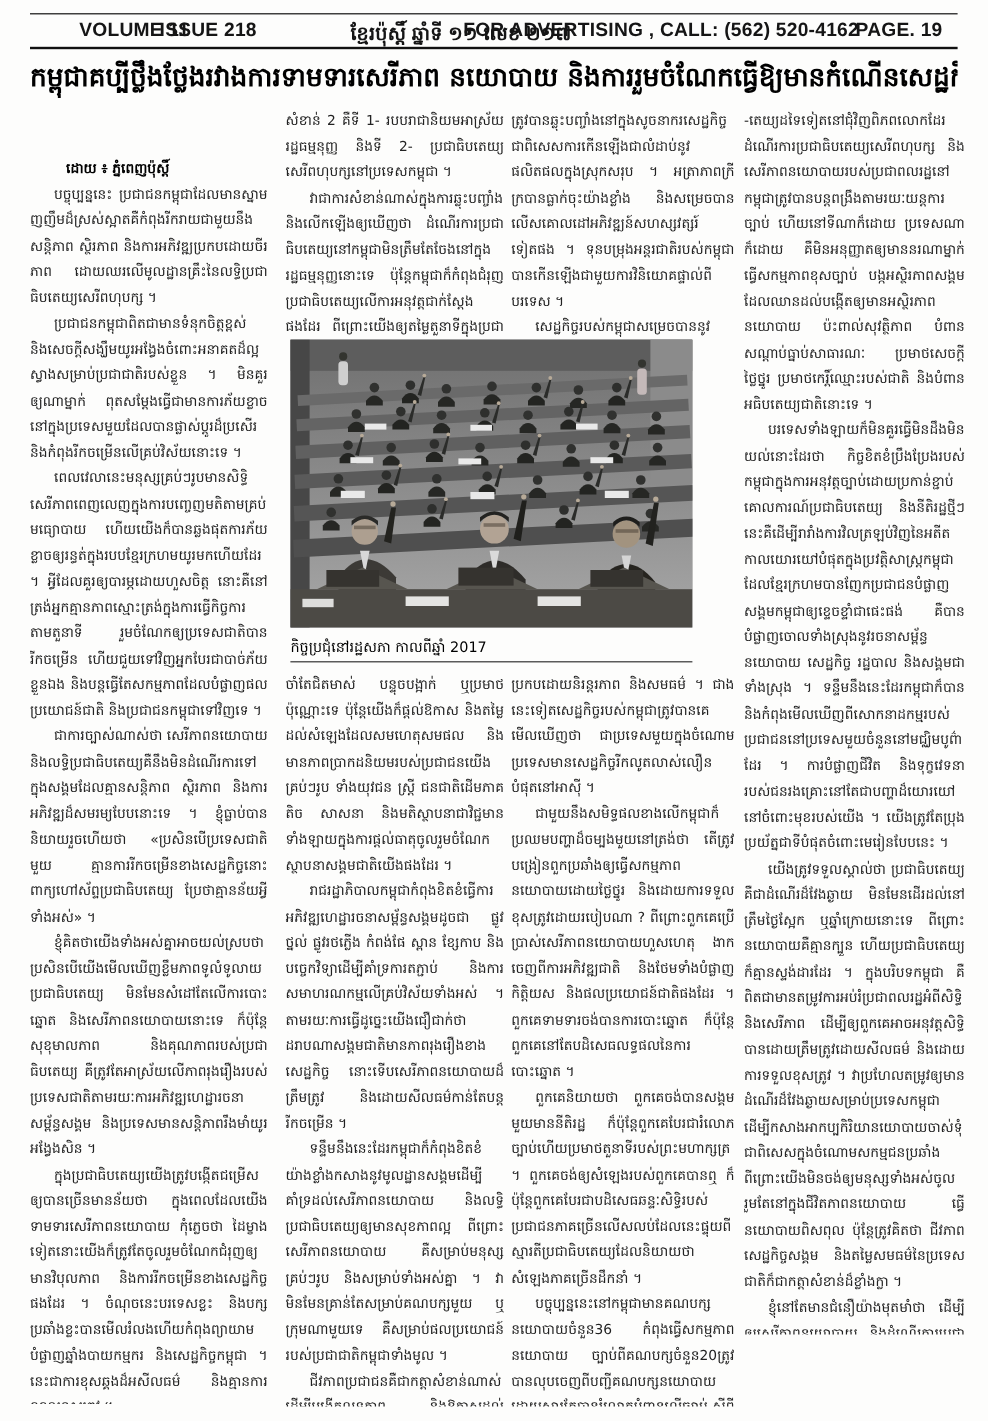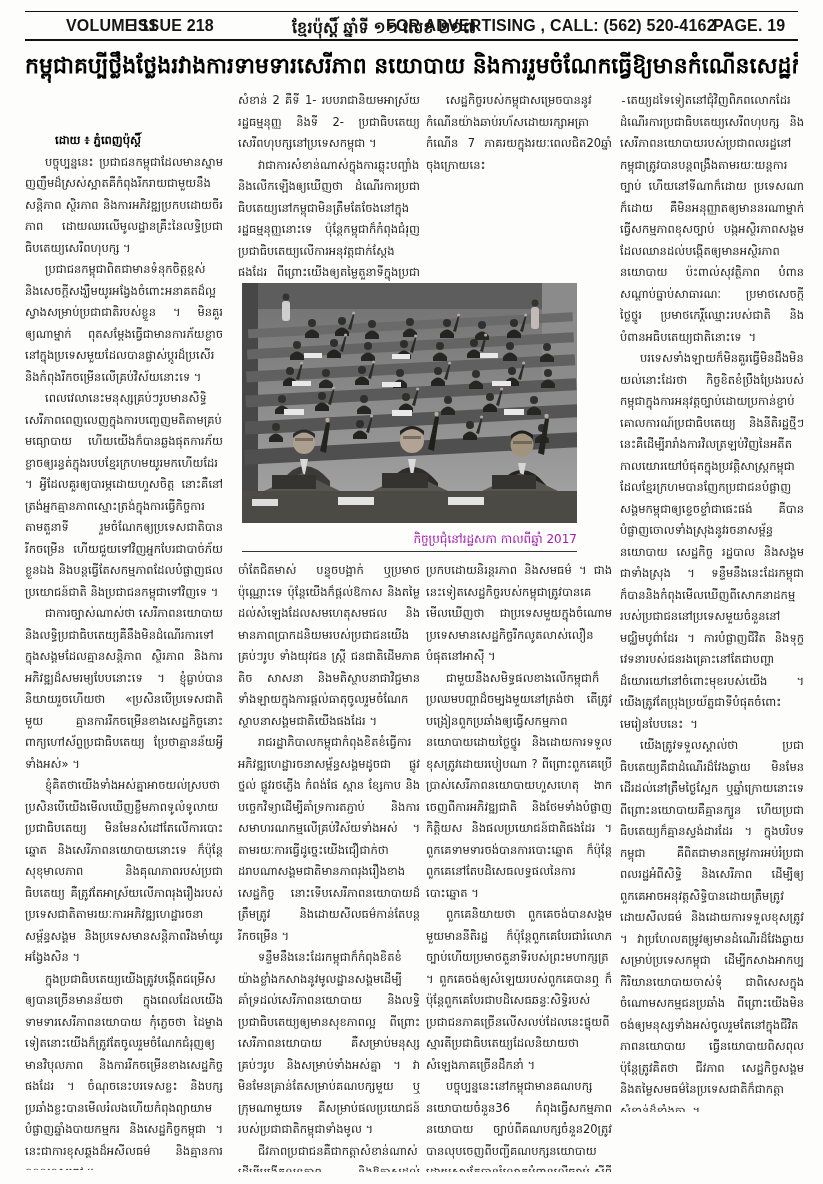--- a/index.html
+++ b/index.html
@@ -34,28 +34,28 @@
     position:absolute;overflow:hidden;
     font-size:11.5px;line-height:21.5px;text-align:justify;color:#222;
   }
   .col p{margin:0;text-indent:20px;}
   .col p.cont{text-indent:0;}
   #col1{left:25px;top:90px;width:198px;height:1080px;}
   #col2-top{left:238px;top:90px;width:182px;height:193px;}
   #col3-top{left:426px;top:90px;width:186px;height:193px;}
   #col2-bot{left:238px;top:560px;width:182px;height:612px;}
   #col3-bot{left:426px;top:560px;width:186px;height:612px;}
-  #col4{left:620px;top:90px;width:184px;height:1022px;font-family:Liberation Mono, monospace;}
+  #col4{left:620px;top:90px;width:184px;height:1022px;}
 
   #byline{font-weight:bold;text-indent:30px;color:#000;margin-top:40px;}
 
   #photo-figure{position:absolute;left:242px;top:283px;width:335px;margin:0;}
   #photo-frame{width:335px;height:240px;display:block;background:#777;}
   #photo-caption{
-    display:block;text-align:right;font-size:12px;color:#a21caf;
+    display:block;text-align:left;font-size:12px;color:#000000;
     margin-top:7px;line-height:18px;white-space:nowrap;overflow:hidden;
   }
   #caption-rule{left:242px;top:551px;width:335px;height:1px;background:#333;}
 </style>
 </head>
 <body>
 
 <div id="rule-top" class="rule"></div>
 <span id="hdr-volume" class="hdr-item">VOLUME 11</span>
 <span id="hdr-issue" class="hdr-item">ISSUE 218</span>
@@ -77,20 +77,21 @@
   <p>ប្រជាធិបតេយ្យនៅក្នុងប្រទេសកម្ពុជាពិតជារីកលូតលាស់យ៉ាងឆាប់រហ័សប្រៀបបានជាមនុស្សពេញវ័យ ហើយក៏កំពុងរីកលូតលាស់តាមស្មារតីនីតិរដ្ឋ និងរដ្ឋធម្មនុញ្ញនៃកម្ពុជា ។</p>
 
 </div>
 
 <div id="col2-top" class="col">
   <p class="cont">សំខាន់ 2 គឺទី 1- របបរាជានិយមអាស្រ័យរដ្ឋធម្មនុញ្ញ និងទី 2- ប្រជាធិបតេយ្យសេរីពហុបក្សនៅប្រទេសកម្ពុជា ។</p>
   <p>វាជាការសំខាន់ណាស់ក្នុងការឆ្លុះបញ្ចាំង និងលើកឡើងឲ្យឃើញថា ដំណើរការប្រជាធិបតេយ្យនៅកម្ពុជាមិនត្រឹមតែចែងនៅក្នុងរដ្ឋធម្មនុញ្ញនោះទេ ប៉ុន្តែកម្ពុជាក៏កំពុងជំរុញប្រជាធិបតេយ្យលើការអនុវត្តជាក់ស្ដែងផងដែរ ពីព្រោះយើងឲ្យតម្លៃតួនាទីក្នុងប្រជាធិបតេយ្យ គឺមិនមែនសម្រាប់តែសំឡេងរបស់គណបក្សប្រឆាំងដែល</p>
 </div>
 
 <div id="col3-top" class="col">
+  <p class="cont">ត្រូវបានឆ្លុះបញ្ចាំងនៅក្នុងសូចនាករសេដ្ឋកិច្ចជាពិសេសការកើនឡើងជាលំដាប់នូវផលិតផលក្នុងស្រុកសរុប ។ អត្រាភាពក្រីក្របានធ្លាក់ចុះយ៉ាងខ្លាំង និងសម្រេចបានលើសគោលដៅអភិវឌ្ឍន៍សហស្សវត្សរ៍ទៀតផង ។ ទុនបម្រុងអន្តរជាតិរបស់កម្ពុជាបានកើនឡើងជាមួយការវិនិយោគផ្ទាល់ពីបរទេស ។</p>
   <p>សេដ្ឋកិច្ចរបស់កម្ពុជាសម្រេចបាននូវកំណើនយ៉ាងឆាប់រហ័សដោយរក្សាអត្រាកំណើន 7 ភាគរយក្នុងរយៈពេលជិត20ឆ្នាំចុងក្រោយនេះ</p>
 </div>
 
 <figure id="photo-figure">
   <svg id="photo-frame" viewBox="0 0 335 240" xmlns="http://www.w3.org/2000/svg" role="img">
     <defs>
       <linearGradient id="wall" x1="0" y1="0" x2="0" y2="1">
         <stop offset="0" stop-color="#6f6f6f"></stop>
           <stop offset="1" stop-color="#a8a8a8"></stop>
       </linearGradient>
@@ -225,21 +226,21 @@
 <div id="col2-bot" class="col">
   <p class="cont">ចាំតែជិតមាស់ បន្ទុចបង្អាក់ ឬប្រមាថប៉ុណ្ណោះទេ ប៉ុន្តែយើងក៏ផ្ដល់ឱកាស និងតម្លៃដល់សំឡេងដែលសមហេតុសមផល និងមានភាពប្រាកដនិយមរបស់ប្រជាជនយើងគ្រប់ៗរូប ទាំងយុវជន ស្ត្រី ជនជាតិដើមភាគតិច សាសនា និងមតិស្ថាបនាជាវិជ្ជមានទាំងឡាយក្នុងការផ្ដល់ធាតុចូលរួមចំណែកស្ថាបនាសង្គមជាតិយើងផងដែរ ។</p>
   <p>រាជរដ្ឋាភិបាលកម្ពុជាកំពុងខិតខំធ្វើការអភិវឌ្ឍហេដ្ឋារចនាសម្ព័ន្ធសង្គមដូចជា ផ្លូវថ្នល់ ផ្លូវរថភ្លើង កំពង់ផែ ស្ពាន ខ្សែកាប និងបច្ចេកវិទ្យាដើម្បីគាំទ្រការតភ្ជាប់ និងការសមាហរណកម្មលើគ្រប់វិស័យទាំងអស់ ។ តាមរយៈការធ្វើដូច្នេះយើងជឿជាក់ថា ដរាបណាសង្គមជាតិមានភាពរុងរឿងខាងសេដ្ឋកិច្ច នោះទើបសេរីភាពនយោបាយដ៏ត្រឹមត្រូវ និងដោយសីលធម៌កាន់តែបន្តរីកចម្រើន ។</p>
   <p>ទន្ទឹមនឹងនេះដែរកម្ពុជាក៏កំពុងខិតខំយ៉ាងខ្លាំងកសាងនូវមូលដ្ឋានសង្គមដើម្បីគាំទ្រដល់សេរីភាពនយោបាយ និងលទ្ធិប្រជាធិបតេយ្យឲ្យមានសុខភាពល្អ ពីព្រោះសេរីភាពនយោបាយ គឺសម្រាប់មនុស្សគ្រប់ៗរូប និងសម្រាប់ទាំងអស់គ្នា ។ វាមិនមែនគ្រាន់តែសម្រាប់គណបក្សមួយ ឬក្រុមណាមួយទេ គឺសម្រាប់ផលប្រយោជន៍របស់ប្រជាជាតិកម្ពុជាទាំងមូល ។</p>
   <p>ជីវភាពប្រជាជនគឺជាកត្តាសំខាន់ណាស់ដើម្បីបង្កើតលទ្ធភាព និងឱកាសដល់ប្រជាជនឲ្យចូលរួមក្នុងដំណើរការប្រជាធិបតេយ្យ ។ ដូច្នេះហើយរាជរដ្ឋាភិបាលកម្ពុជាបានបង្កើនប្រាក់ឈ្នួលអប្បបរមាជារៀងរាល់ឆ្នាំដល់មន្ត្រីរាជការក្នុងសេវាសាធារណៈ ក៏ដូចជាការបង្កើនប្រាក់បៀវត្សរ៍ដល់កម្មករនិយោជិតនៅក្នុងវិស័យឯកជន ។ គុណភាពជីវិតរបស់ប្រជាជនកាន់តែប្រសើរឡើង</p>
 </div>
 
 <div id="col3-bot" class="col">
   <p class="cont">ប្រកបដោយនិរន្តរភាព និងសមធម៌ ។ ជាងនេះទៀតសេដ្ឋកិច្ចរបស់កម្ពុជាត្រូវបានគេមើលឃើញថា ជាប្រទេសមួយក្នុងចំណោមប្រទេសមានសេដ្ឋកិច្ចរីកលូតលាស់លឿនបំផុតនៅអាស៊ី ។</p>
   <p>ជាមួយនឹងសមិទ្ធផលខាងលើកម្ពុជាក៏ប្រឈមបញ្ហាដ៏ចម្បងមួយនៅត្រង់ថា តើត្រូវបង្រៀនពួកប្រឆាំងឲ្យធ្វើសកម្មភាពនយោបាយដោយថ្លៃថ្នូរ និងដោយការទទួលខុសត្រូវដោយរបៀបណា ? ពីព្រោះពួកគេប្រើប្រាស់សេរីភាពនយោបាយហួសហេតុ ងាកចេញពីការអភិវឌ្ឍជាតិ និងថែមទាំងបំផ្លាញកិត្តិយស និងផលប្រយោជន៍ជាតិផងដែរ ។ ពួកគេទាមទារចង់បានការបោះឆ្នោត ក៏ប៉ុន្តែពួកគេនៅតែបដិសេធលទ្ធផលនៃការបោះឆ្នោត ។</p>
-  <p>ពួកគេនិយាយថា ពួកគេចង់បានសង្គមមួយមាននីតិរដ្ឋ ក៏ប៉ុន្តែពួកគេបែរជារំលោភច្បាប់ហើយប្រមាថតួនាទីរបស់ព្រះមហាក្សត្រ ។ ពួកគេចង់ឲ្យសំឡេយរបស់ពួកគេបានឮ ក៏ប៉ុន្តែពួកគេបែរជាបដិសេធឆន្ទៈសិទ្ធិរបស់ប្រជាជនភាគច្រើនលើសលប់ដែលនេះផ្ទុយពីស្មារតីប្រជាធិបតេយ្យដែលនិយាយថា សំឡេងភាគច្រើនដឹកនាំ ។</p>
+  <p>ពួកគេនិយាយថា ពួកគេចង់បានសង្គមមួយមាននីតិរដ្ឋ ក៏ប៉ុន្តែពួកគេបែរជារំលោភច្បាប់ហើយប្រមាថតួនាទីរបស់ព្រះមហាក្សត្រ ។ ពួកគេចង់ឲ្យសំឡេងរបស់ពួកគេបានឮ ក៏ប៉ុន្តែពួកគេបែរជាបដិសេធឆន្ទៈសិទ្ធិរបស់ប្រជាជនភាគច្រើនលើសលប់ដែលនេះផ្ទុយពីស្មារតីប្រជាធិបតេយ្យដែលនិយាយថា សំឡេងភាគច្រើនដឹកនាំ ។</p>
   <p>បច្ចុប្បន្ននេះនៅកម្ពុជាមានគណបក្សនយោបាយចំនួន36 កំពុងធ្វើសកម្មភាពនយោបាយ ច្បាប់ពីគណបក្សចំនួន20ត្រូវបានលុបចេញពីបញ្ជីគណបក្សនយោបាយដោយសារតែបានរំលោភបំពានលើច្បាប់ ស្ដីពីគណបក្សនយោបាយ ។ សមាគម និងអង្គការក្រៅរដ្ឋាភិបាលជាង5ពាន់អង្គភាព ត្រូវបានចុះបញ្ជី និងកំពុងដំណើរការ ។ នៅក្នុងវិស័យសារព័ត៌មានមានអង្គការព័ត៌មានជាង600 ស្ថាប័នដែលរួមមានកាសែតភាសាបរទេសផងដែរ ។</p>
 
 </div>
 
 <div id="col4" class="col">
   <p class="cont">-តេយ្យដទៃទៀតនៅជុំវិញពិភពលោកដែរ ដំណើរការប្រជាធិបតេយ្យសេរីពហុបក្ស និងសេរីភាពនយោបាយរបស់ប្រជាពលរដ្ឋនៅកម្ពុជាត្រូវបានបន្តពង្រឹងតាមរយៈយន្តការច្បាប់ ហើយនៅទីណាក៏ដោយ ប្រទេសណាក៏ដោយ គឺមិនអនុញ្ញាតឲ្យមាននរណាម្នាក់ធ្វើសកម្មភាពខុសច្បាប់ បង្កអស្ថិរភាពសង្គមដែលឈានដល់បង្កើតឲ្យមានអស្ថិរភាពនយោបាយ ប៉ះពាល់សុវត្ថិភាព បំពានសណ្ដាប់ធ្នាប់សាធារណៈ ប្រមាថសេចក្ដីថ្លៃថ្នូរ ប្រមាថកេរ្តិ៍ឈ្មោះរបស់ជាតិ និងបំពានអធិបតេយ្យជាតិនោះទេ ។</p>
   <p>បរទេសទាំងឡាយក៏មិនគួរធ្វើមិនដឹងមិនយល់នោះដែរថា កិច្ចខិតខំប្រឹងប្រែងរបស់កម្ពុជាក្នុងការអនុវត្តច្បាប់ដោយប្រកាន់ខ្ជាប់គោលការណ៍ប្រជាធិបតេយ្យ និងនីតិរដ្ឋថ្មីៗនេះគឺដើម្បីរារាំងការវិលត្រឡប់វិញនៃអតីតកាលយោរយៅបំផុតក្នុងប្រវត្តិសាស្ត្រកម្ពុជាដែលខ្មែរក្រហមបានញែកប្រជាជនបំផ្លាញសង្គមកម្ពុជាឲ្យខ្ទេចខ្ទាំជាផេះផង់ គឺបានបំផ្លាញចោលទាំងស្រុងនូវរចនាសម្ព័ន្ធនយោបាយ សេដ្ឋកិច្ច រដ្ឋបាល និងសង្គមជាទាំងស្រុង ។ ទន្ទឹមនឹងនេះដែរកម្ពុជាក៏បាននិងកំពុងមើលឃើញពីសោកនាដកម្មរបស់ប្រជាជននៅប្រទេសមួយចំនួននៅមជ្ឈិមបូព៌ាដែរ ។ ការបំផ្លាញជីវិត និងទុក្ខវេទនារបស់ជនរងគ្រោះនៅតែជាបញ្ហាដ៏យោរយៅនៅចំពោះមុខរបស់យើង ។ យើងត្រូវតែប្រុងប្រយ័ត្នជាទីបំផុតចំពោះមេរៀនបែបនេះ ។</p>
   <p>យើងត្រូវទទួលស្គាល់ថា ប្រជាធិបតេយ្យគឺជាដំណើរដ៏វែងឆ្ងាយ មិនមែនដើរដល់នៅត្រឹមថ្ងៃស្អែក ឬឆ្នាំក្រោយនោះទេ ពីព្រោះនយោបាយគឺគ្មានក្បួន ហើយប្រជាធិបតេយ្យក៏គ្មានស្ទង់ដារដែរ ។ ក្នុងបរិបទកម្ពុជា គឺពិតជាមានតម្រូវការអប់រំប្រជាពលរដ្ឋអំពីសិទ្ធិ និងសេរីភាព ដើម្បីឲ្យពួកគេអាចអនុវត្តសិទ្ធិបានដោយត្រឹមត្រូវដោយសីលធម៌ និងដោយការទទួលខុសត្រូវ ។ វាប្រហែលតម្រូវឲ្យមានដំណើរដ៏វែងឆ្ងាយសម្រាប់ប្រទេសកម្ពុជា ដើម្បីកសាងអាកប្បកិរិយានយោបាយចាស់ទុំ ជាពិសេសក្នុងចំណោមសកម្មជនប្រឆាំង ពីព្រោះយើងមិនចង់ឲ្យមនុស្សទាំងអស់ចូលរួមតែនៅក្នុងជីវិតភាពនយោបាយ ធ្វើនយោបាយពិសពុល ប៉ុន្តែត្រូវគិតថា ជីវភាព សេដ្ឋកិច្ចសង្គម និងតម្លៃសមធម៌នៃប្រទេសជាតិក៏ជាកត្តាសំខាន់ដ៏ខ្លាំងក្លា ។</p>
   <p>ខ្ញុំនៅតែមានជំនឿយ៉ាងមុតមាំថា ដើម្បីឲ្យសេរីភាពនយោបាយ និងដំណើរការប្រជាធិបតេយ្យនៅកម្ពុជាបន្តមានវិសាលភាពកាន់តែធំទូលាយ គឺចាំបាច់ណាស់ត្រូវការអប់រំផ្សព្វផ្សាយឲ្យមានការយល់ដឹងដល់ប្រជាជនរបស់យើងថា យើងទាំងអស់គ្នាមានកាតព្វកិច្ចចូលរួមការពារសន្តិភាព ស្ថិរភាព លើកកម្ពស់ និងការពារនីតិរដ្ឋ ការពារឯករាជភាព និងអធិបតេយ្យភាពរបស់ជាតិយើងឲ្យរឹងមាំ ពោលគឺការគិតដល់ប្រយោជន៍កម្ពុជាមុនគេបង្អស់ "Cambodia First" នោះសង្គមជាតិយើងនឹងបន្តដើរទៅមុខព្រមគ្នាលើគ្រប់វិស័យ ប្រកបដោយសុខដុមរមនា និងកិត្តិយស ។</p>
 </div>

